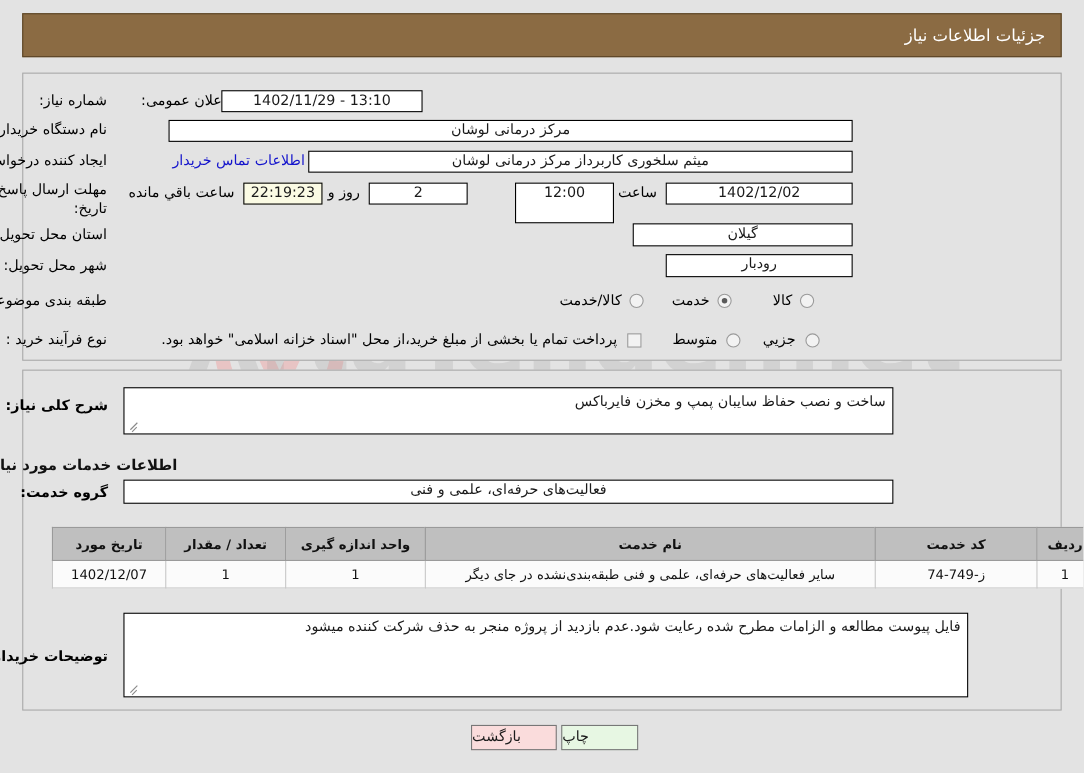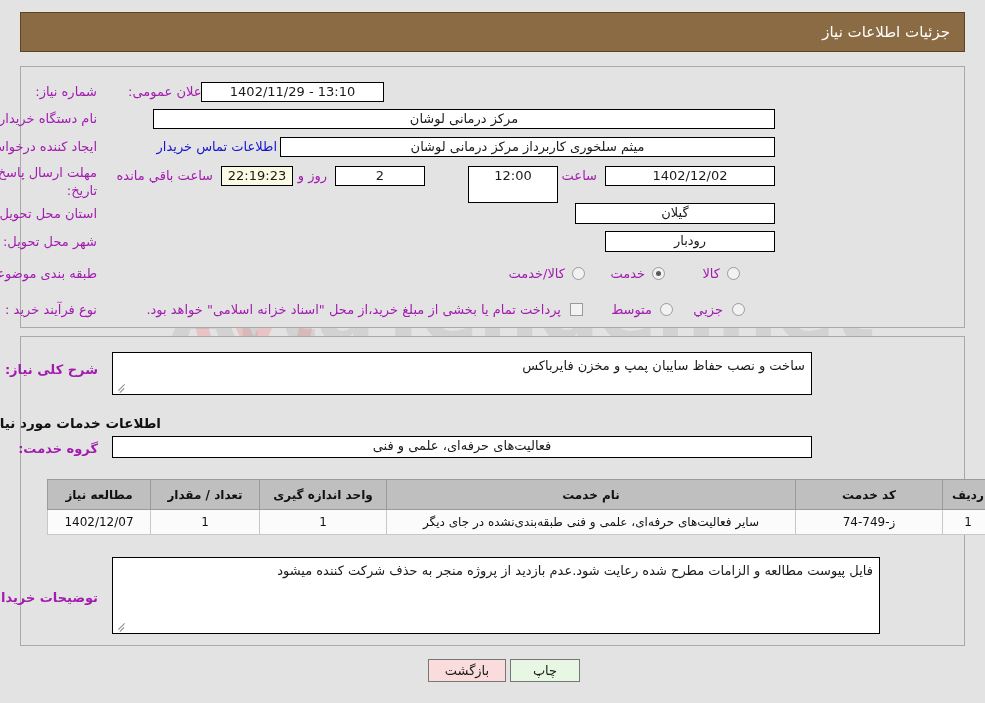--- a/index.html
+++ b/index.html
@@ -70,21 +70,21 @@
     box-sizing: border-box;
     z-index: 3;
   }
   #panel-top  { left: 20px; top: 66px;  width: 945px; height: 262px; }
   #panel-main { left: 20px; top: 336px; width: 945px; height: 310px; }
 
   
   .lbl {
     position: absolute;
     font-size: 13px;
-    color: #a21caf;
+    color: #000000;
     white-space: nowrap;
     z-index: 6;
   }
   .lbl-bold { font-weight: bold; }
   .fld {
     position: absolute;
     background: #ffffff;
     border: 1px solid #000000;
     box-sizing: border-box;
     font-size: 13px;
@@ -201,21 +201,21 @@
   .col-unit { width: 118px; }
   .col-qty  { width: 100px; }
   .col-date { width: 94px; }
 
   
   .btn {
     position: absolute;
     box-sizing: border-box;
     border: 1px solid #777777;
     font-size: 13px;
-    text-align: center;
+    text-align: left;
     line-height: 21px;
     height: 23px;
     cursor: pointer;
     z-index: 6;
     color: #1a1a1a;
   }
   #btn-back  { left: 428px; top: 659px; width: 78px; background: #fadcdc; }
   #btn-print { left: 510px; top: 659px; width: 70px; background: #e7f7e3; }
 
   .section-heading {
@@ -306,21 +306,21 @@
   <div class="fld rt" style="right:173px; top:436px; width:700px; height:22px;">فعالیت‌های حرفه‌ای، علمی و فنی</div>
 
   <table id="items-table">
     <thead>
       <tr>
         <th class="col-row">ردیف</th>
         <th class="col-code">کد خدمت</th>
         <th class="col-name">نام خدمت</th>
         <th class="col-unit">واحد اندازه گیری</th>
         <th class="col-qty">تعداد / مقدار</th>
-        <th class="col-date">مطالعه نیاز</th>
+        <th class="col-date">تاریخ مورد</th>
       </tr>
     </thead>
     <tbody>
       <tr>
         <td>1</td>
         <td>ز-749-74</td>
         <td>سایر فعالیت‌های حرفه‌ای، علمی و فنی طبقه‌بندی‌نشده در جای دیگر</td>
         <td>1</td>
         <td>1</td>
         <td>1402/12/07</td>

